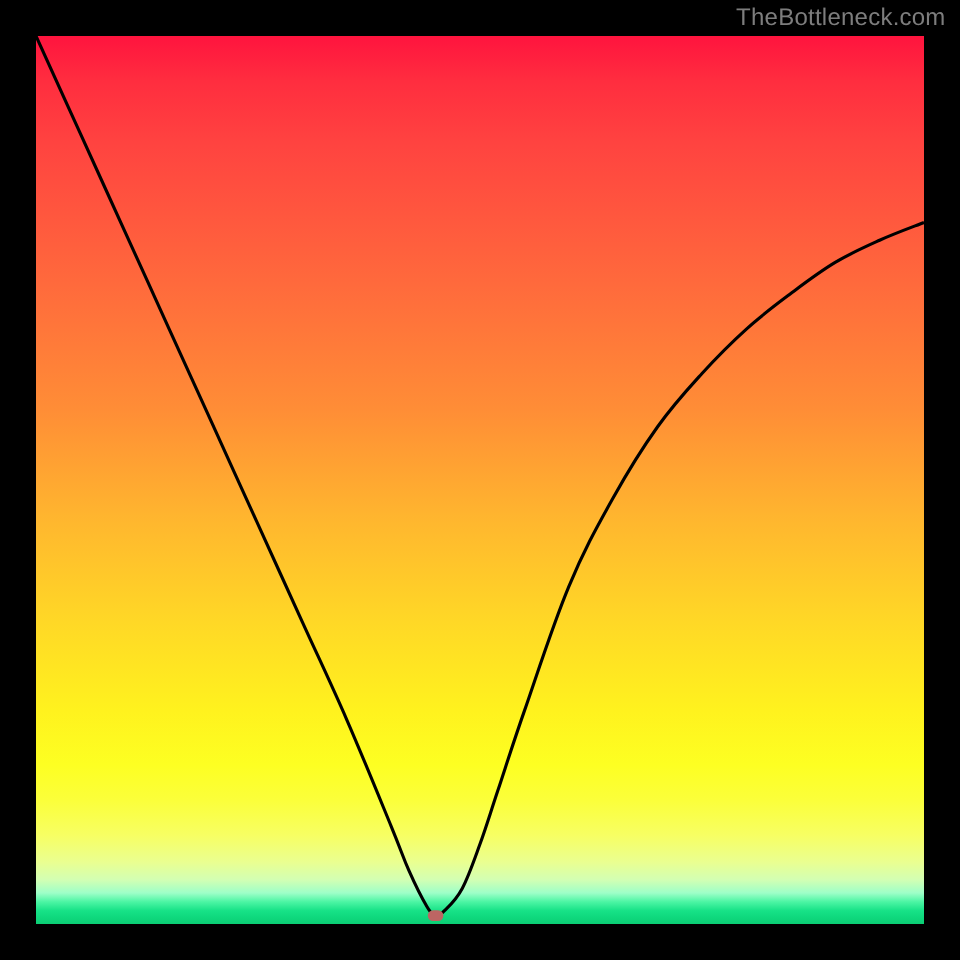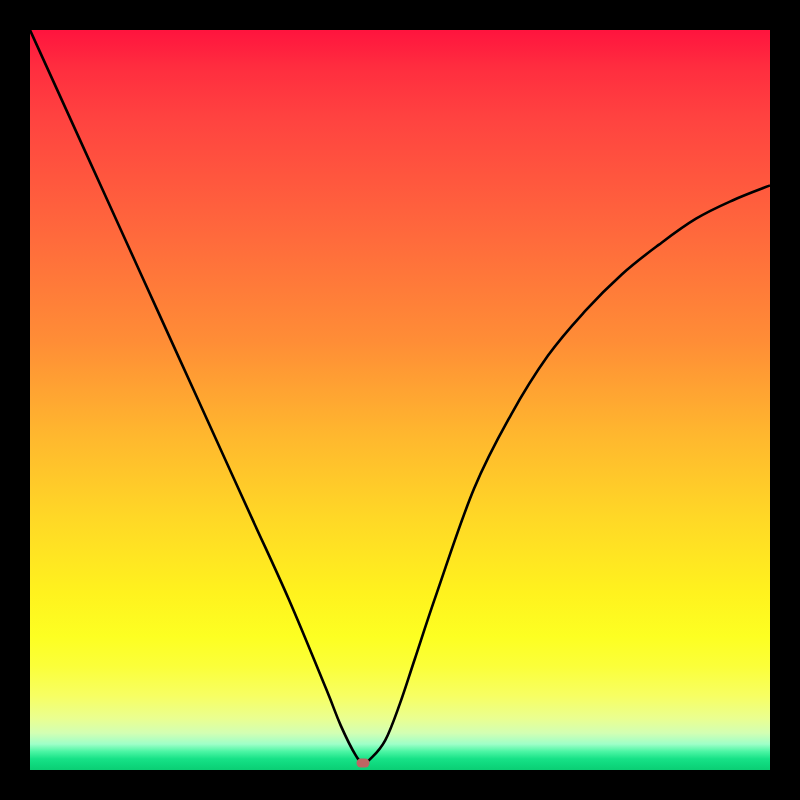--- a/index.html
+++ b/index.html
@@ -79,13 +79,14 @@
 
   <div class="plot">
 
     <svg class="curve" viewBox="0 0 740 740" preserveAspectRatio="none">
       <path id="curve-path" fill="none" stroke-width="2.6" stroke="#000000" d="M 0 0 C 6.66 14.651999999999996, 23.68 52.09599999999999, 37 81.39999999999998 C 50.32 110.70399999999997, 60.68 133.49599999999995, 74 162.79999999999995 C 87.32 192.10399999999996, 97.68 214.896, 111 244.2 C 124.32 273.504, 134.68 296.29599999999994, 148 325.59999999999997 C 161.32 354.904, 171.68 377.696, 185 407 C 198.32 436.304, 208.68 459.096, 222 488.4 C 235.32 517.704, 245.68 539.164, 259 569.8 C 272.32 600.4359999999999, 286.676 635.956, 296 658.6 C 305.324 681.244, 305.472 683.612, 310.8 695.6 C 316.12800000000004 707.5880000000001, 321.60400000000004 718.5400000000001, 325.6 725.2 C 329.596 731.86, 330.336 731.9340000000001, 333 732.6 C 335.664 733.266, 336.40400000000005 732.896, 340.40000000000003 728.9 C 344.396 724.904, 349.872 720.39, 355.2 710.4 C 360.52799999999996 700.41, 364.67199999999997 688.052, 370 673.4 C 375.32800000000003 658.7479999999999, 378.14 648.98, 384.8 629 C 391.46000000000004 609.02, 396.34400000000005 593.036, 407.00000000000006 562.4 C 417.65600000000006 531.764, 430.68 490.76800000000003, 444 458.8 C 457.32 426.832, 467.68 408.776, 481 384.8 C 494.32 360.824, 504.68 344.248, 518 325.59999999999997 C 531.32 306.95199999999994, 541.68 295.852, 555 281.2 C 568.32 266.548, 578.68 256.188, 592 244.2 C 605.32 232.212, 615.68 224.59, 629 214.60000000000002 C 642.32 204.61000000000004, 652.68 196.69200000000006, 666 188.70000000000005 C 679.32 180.70800000000003, 689.68 176.19399999999993, 703 170.19999999999993 C 716.32 164.20599999999993, 733.34 158.06399999999996, 740 155.39999999999998"></path>
     </svg>
 
     <div id="marker" class="marker" style="left: 333px; top: 732.6px; background: rgb(189, 101, 99);"></div>
   </div>
 
+  <div class="watermark">TheBottleneck.com</div>
 </div>
 
 </body></html>

